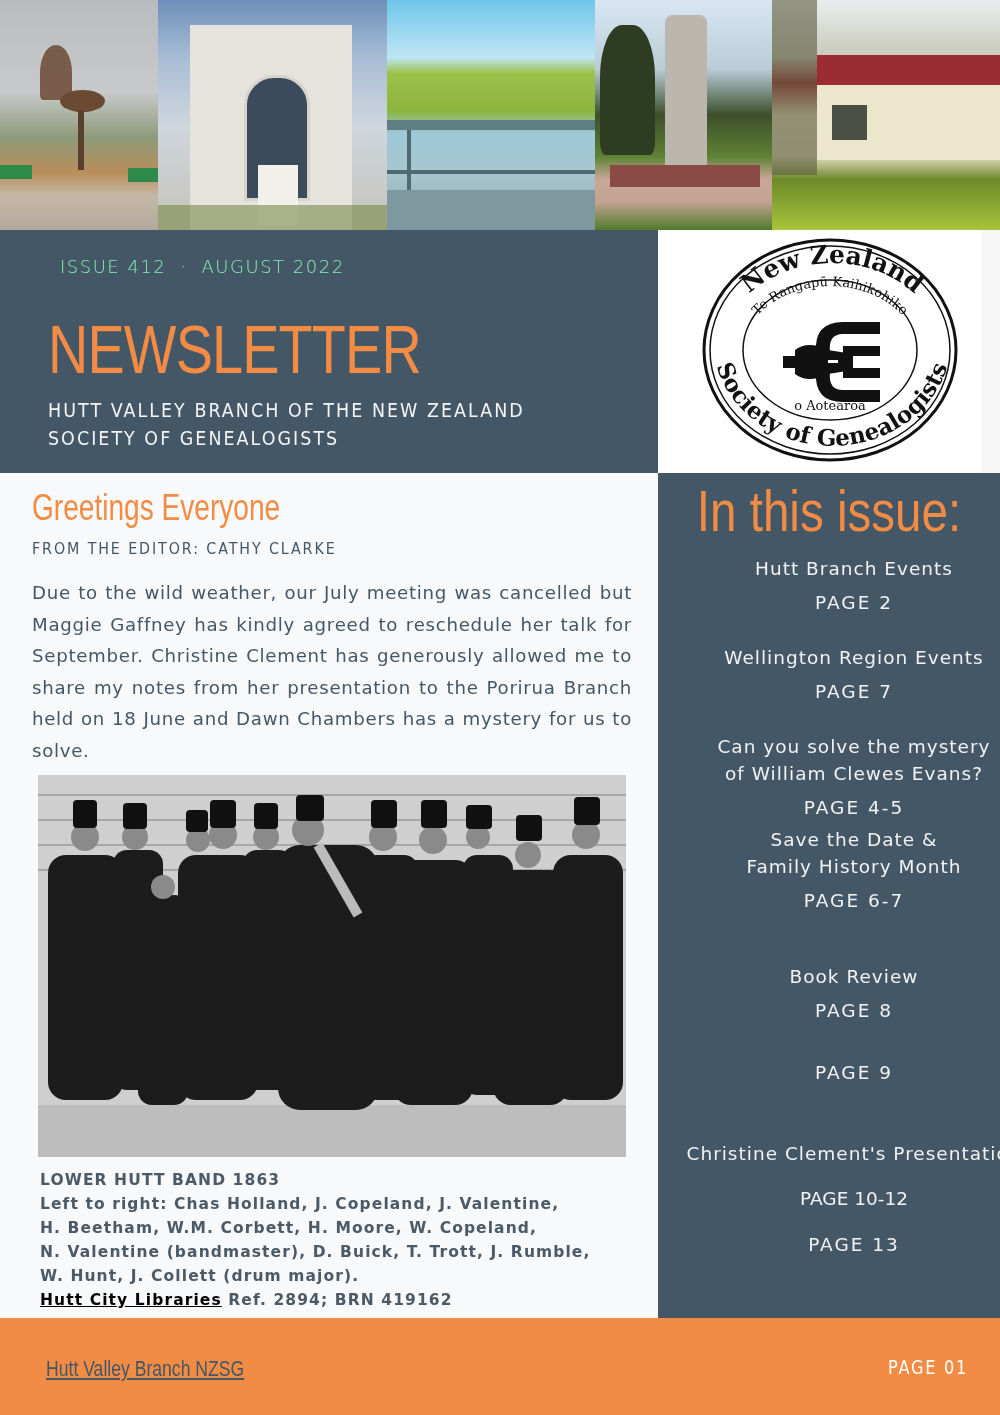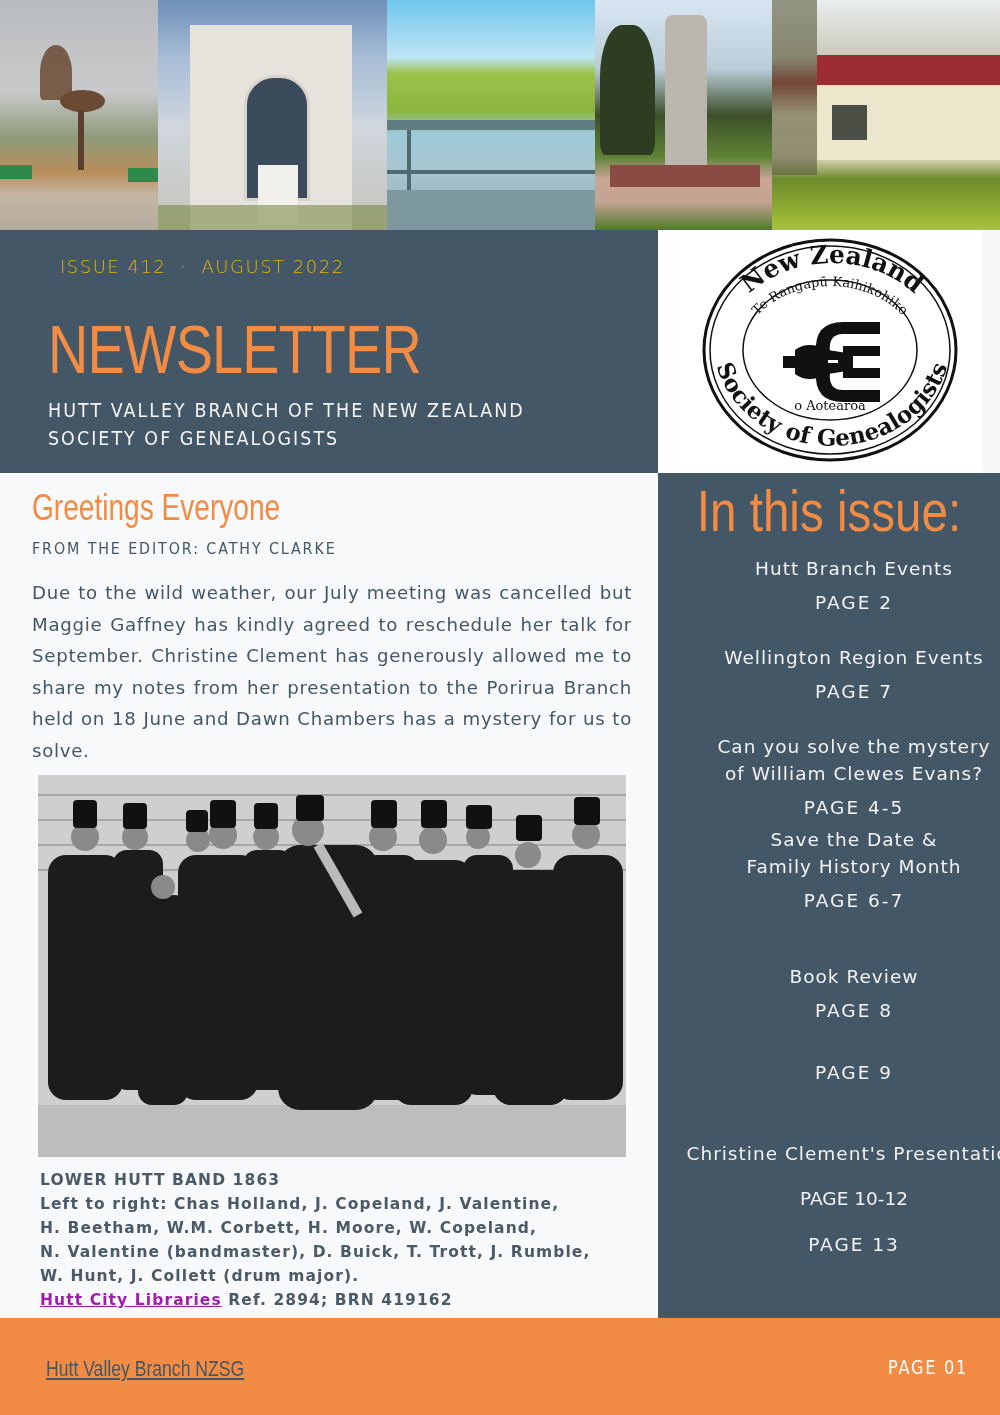--- a/index.html
+++ b/index.html
@@ -12,37 +12,37 @@
   .p2 { width: 229px; background: linear-gradient(180deg, #6e8fb8 0%, #a7bdd6 25%, #cfd6dd 55%, #c6c3ba 100%); }
   .p3 { width: 208px; background: linear-gradient(180deg, #6fc6ea 0%, #bfe6f4 25%, #9cc24a 32%, #8bb53c 48%, #9ec9d9 58%, #a9c6cf 75%, #8ba7ae 100%); }
   .p4 { width: 177px; background: linear-gradient(180deg, #d8e6f2 0%, #b9cdd9 30%, #3d4f2a 50%, #5d8234 68%, #c9a798 78%, #c2a391 88%, #4f7a2a 100%); }
   .p5 { width: 228px; background: linear-gradient(180deg, #e9edee 0%, #c8c9b9 25%, #9b2c33 36%, #e9e3c7 50%, #e2dcc1 68%, #6c8a2a 78%, #a8c43a 100%); }
 
   
   .shape { position: absolute; }
 
   
   .header-panel { position: absolute; left: 0; top: 230px; width: 658px; height: 243px; background: #435766; color: #f4f4f4; }
-  .issue-line { position: absolute; left: 60px; top: 26px; font-family: "DejaVu Sans", sans-serif; font-size: 18px; letter-spacing: 1.5px; color: #eab308; font-weight: 300; }
+  .issue-line { position: absolute; left: 60px; top: 26px; font-family: "DejaVu Sans", sans-serif; font-size: 18px; letter-spacing: 1.5px; color: #86efac; font-weight: 300; }
   .issue-line .dot { margin: 0 14px; }
   .newsletter-title { position: absolute; left: 48px; top: 80px; font-family: "Liberation Sans", sans-serif; font-size: 68px; color: #f28b44; letter-spacing: -1px; transform: scaleX(0.82); transform-origin: left top; font-weight: normal; }
   .branch-line { position: absolute; left: 48px; top: 166px; font-family: "DejaVu Sans", sans-serif; font-size: 19px; letter-spacing: 2.2px; line-height: 28px; color: #f4f4f4; font-weight: normal; transform: scaleX(0.92); transform-origin: left top; }
 
   
   .logo-box { position: absolute; left: 658px; top: 230px; width: 342px; height: 243px; background: #ffffff; }
   .logo-box .edge { position: absolute; right: 0; top: 0; width: 18px; height: 243px; background: #f6f6f6; }
 
   
   .article { position: absolute; left: 0; top: 473px; width: 658px; height: 845px; background: #f8f9fa; border-radius: 10px; }
   .greeting-title { position: absolute; left: 32px; top: 14px; font-family: "Liberation Sans", sans-serif; font-size: 36px; color: #f28b44; transform: scaleX(0.78); transform-origin: left top; }
   .editor-line { position: absolute; left: 32px; top: 67px; font-family: "DejaVu Sans", sans-serif; font-size: 15px; letter-spacing: 2px; color: #435766; transform: scaleX(0.95); transform-origin: left top; }
   .body-text { position: absolute; left: 32px; top: 104px; width: 600px; font-family: "DejaVu Sans", sans-serif; font-size: 18.2px; line-height: 31.6px; color: #435766; text-align: justify; letter-spacing: 0.7px; }
   .band-photo { position: absolute; left: 38px; top: 302px; width: 588px; height: 382px; background: #d8d8d8; overflow: hidden; }
   .caption { position: absolute; left: 40px; top: 695px; font-family: "DejaVu Sans", sans-serif; font-size: 15.5px; line-height: 24px; color: #4b5a66; letter-spacing: 1.1px; font-weight: bold; }
-  .caption a { color: #a21caf; text-decoration: underline; }
+  .caption a { color: #000000; text-decoration: underline; }
 
   
   .sidebar { position: absolute; left: 658px; top: 473px; width: 342px; height: 845px; background: #435766; color: #f2f2f2; text-align: center; }
   .sidebar-title { position: absolute; left: 0; top: 4px; width: 342px; font-family: "Liberation Sans", sans-serif; font-size: 58px; color: #f28b44; transform: scaleX(0.82); transform-origin: center top; }
   .toc-item { position: absolute; left: 0; width: 392px; font-family: "DejaVu Sans", sans-serif; color: #f2f2f2; letter-spacing: 1px; }
   .toc-label { font-size: 18.5px; line-height: 27px; }
   .toc-page { font-size: 18.5px; line-height: 27px; letter-spacing: 2px; margin-top: 7px; }
   .toc-page.tight { letter-spacing: 0; margin-top: 18px; }
 
   

